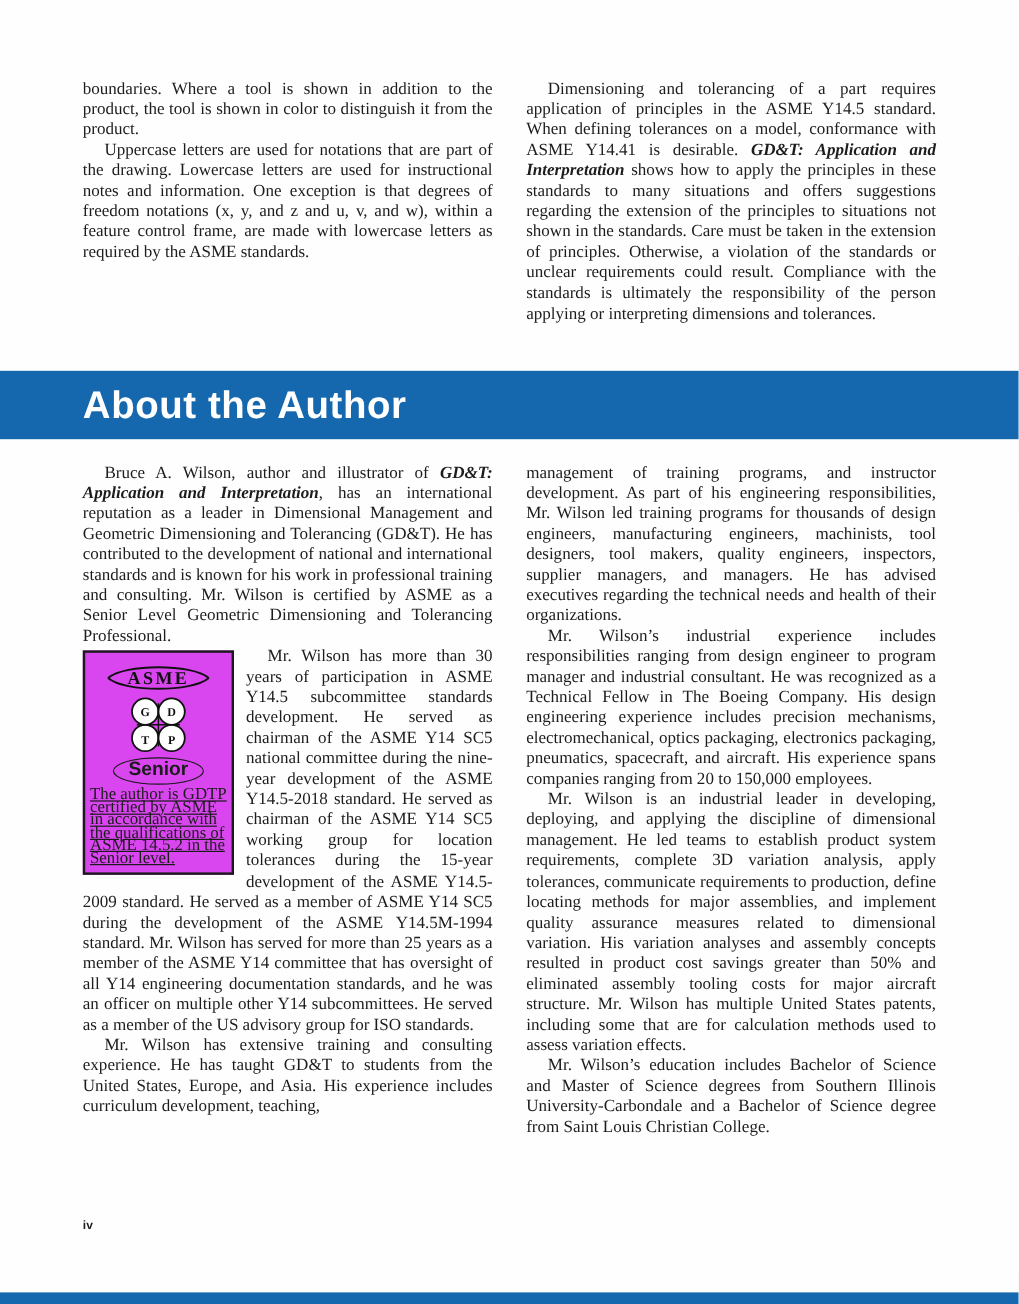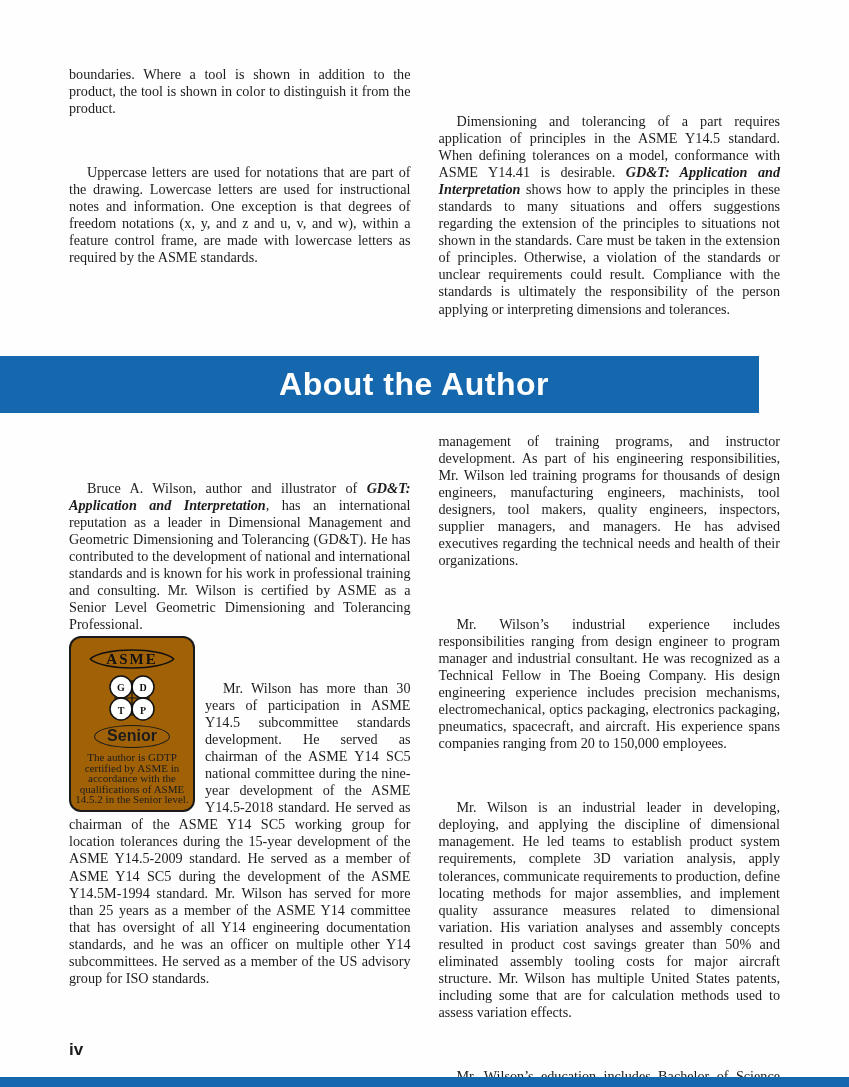--- a/index.html
+++ b/index.html
@@ -21,77 +21,78 @@
     grid-template-columns:1fr 1fr;
     column-gap:28px;
     padding:0 69px;
   }
   .col p{
     margin:0;
     font-size:14.2px;
     line-height:17.05px;
     text-align:justify;
   }
-  .col p.indent{text-indent:18px;margin-top:47px;}
+  .col p.indent{text-indent:18px;}
   .book-title{font-weight:bold;font-style:italic;}
 
   .banner{
     margin-top:38px;
-    width:759px;height:57px;
+    width:849px;height:57px;
     background:var(--accent);
-    display:flex;align-items:center;justify-content:center;
+    display:flex;align-items:center;
   }
   .banner h1{
     margin:0;
     padding-left:69px;
     color:#ffffff;
     font-family:"Liberation Sans","DejaVu Sans",sans-serif;
     font-weight:bold;
     font-size:32px;
     letter-spacing:0.5px;
   }
 
   .top-section{padding-top:66px;}
   .author-section{margin-top:20px;}
 
   
   .badge{
     float:left;
     width:126px;
     margin:3px 10px 4px 0;
     border:2px solid #1a1a1a;
-    border-radius:12px;
+    border-radius:0;
     padding:6px 4px 5px 4px;
     text-align:center;
     box-sizing:border-box;
-    background:#a16207;
+    background:#d946ef;
   }
   .badge svg{display:block;margin:0 auto;}
   .badge .senior{
     display:inline-block;
     margin:3px auto 4px auto;
     padding:1px 12px 2px 12px;
     border:1.6px solid #1a1a1a;
     border-radius:50%;
     font-family:"Liberation Sans","DejaVu Sans",sans-serif;
     font-weight:bold;
     font-size:16px;
   }
   .badge .caption{
-    font-size:11px;
+    font-size:14px;
     line-height:10.6px;
-    text-align:center;
+    text-align:left;
+    text-decoration:underline;
   }
 
   .page-number{
     position:absolute;
-    left:69px;top:1040px;
+    left:69px;top:1016px;
     font-family:Liberation Sans, sans-serif;
     font-weight:bold;
-    font-size:17px;
+    font-size:10px;
   }
   .bottom-bar{
     position:absolute;
     left:0;bottom:0;
     width:849px;height:10px;
     background:var(--accent);
   }
 </style>
 </head>
 <body>
@@ -132,20 +133,21 @@
           <text x="13" y="17" text-anchor="middle" font-family="Liberation Serif, serif" font-size="10" font-weight="bold" fill="#111">G</text>
           <text x="35" y="17" text-anchor="middle" font-family="Liberation Serif, serif" font-size="10" font-weight="bold" fill="#111">D</text>
           <text x="13" y="40" text-anchor="middle" font-family="Liberation Serif, serif" font-size="10" font-weight="bold" fill="#111">T</text>
           <text x="35" y="40" text-anchor="middle" font-family="Liberation Serif, serif" font-size="10" font-weight="bold" fill="#111">P</text>
         </svg>
         <div class="senior">Senior</div>
         <figcaption class="caption">The author is GDTP certified by ASME in accordance with the qualifications of ASME 14.5.2 in the Senior level.</figcaption>
       </figure>
 
       <p class="indent">Mr. Wilson has more than 30 years of participation in ASME Y14.5 subcommittee standards development. He served as chairman of the ASME Y14 SC5 national committee during the nine-year development of the ASME Y14.5-2018 standard. He served as chairman of the ASME Y14 SC5 working group for location tolerances during the 15-year development of the ASME Y14.5-2009 standard. He served as a member of ASME Y14 SC5 during the development of the ASME Y14.5M-1994 standard. Mr. Wilson has served for more than 25 years as a member of the ASME Y14 committee that has oversight of all Y14 engineering documentation standards, and he was an officer on multiple other Y14 subcommittees. He served as a member of the US advisory group for ISO standards.</p>
+      <p class="indent">Mr. Wilson has extensive training and consulting experience. He has taught GD&amp;T to students from the United States, Europe, and Asia. His experience includes curriculum development, teaching,</p>
     </div>
 
     <div class="col">
       <p>management of training programs, and instructor development. As part of his engineering responsibilities, Mr. Wilson led training programs for thousands of design engineers, manufacturing engineers, machinists, tool designers, tool makers, quality engineers, inspectors, supplier managers, and managers. He has advised executives regarding the technical needs and health of their organizations.</p>
       <p class="indent">Mr. Wilson’s industrial experience includes responsibilities ranging from design engineer to program manager and industrial consultant. He was recognized as a Technical Fellow in The Boeing Company. His design engineering experience includes precision mechanisms, electromechanical, optics packaging, electronics packaging, pneumatics, spacecraft, and aircraft. His experience spans companies ranging from 20 to 150,000 employees.</p>
       <p class="indent">Mr. Wilson is an industrial leader in developing, deploying, and applying the discipline of dimensional management. He led teams to establish product system requirements, complete 3D variation analysis, apply tolerances, communicate requirements to production, define locating methods for major assemblies, and implement quality assurance measures related to dimensional variation. His variation analyses and assembly concepts resulted in product cost savings greater than 50% and eliminated assembly tooling costs for major aircraft structure. Mr. Wilson has multiple United States patents, including some that are for calculation methods used to assess variation effects.</p>
       <p class="indent">Mr. Wilson’s education includes Bachelor of Science and Master of Science degrees from Southern Illinois University-Carbondale and a Bachelor of Science degree from Saint Louis Christian College.</p>
     </div>
   </section>
 

